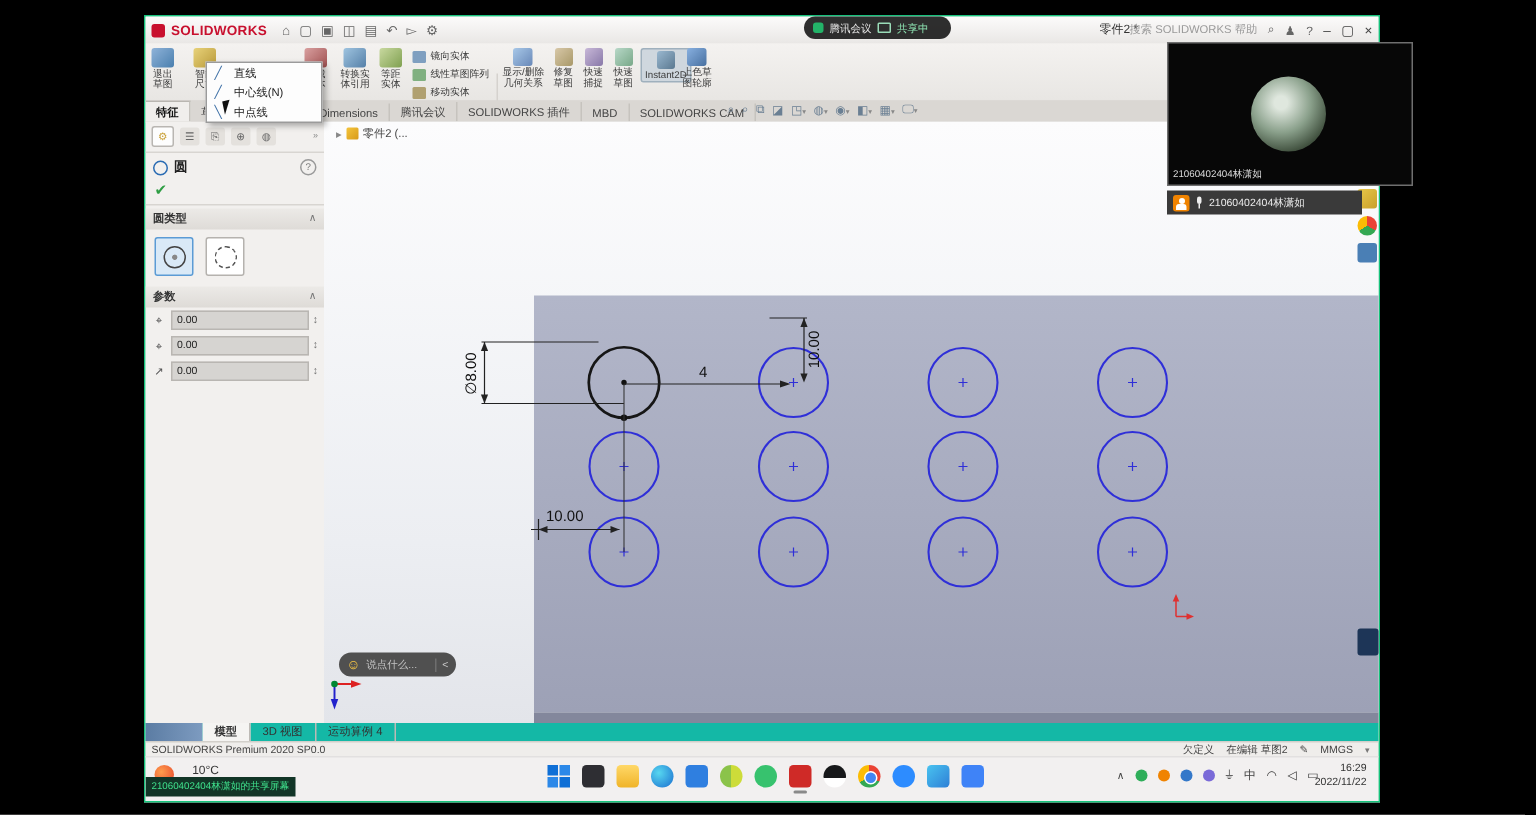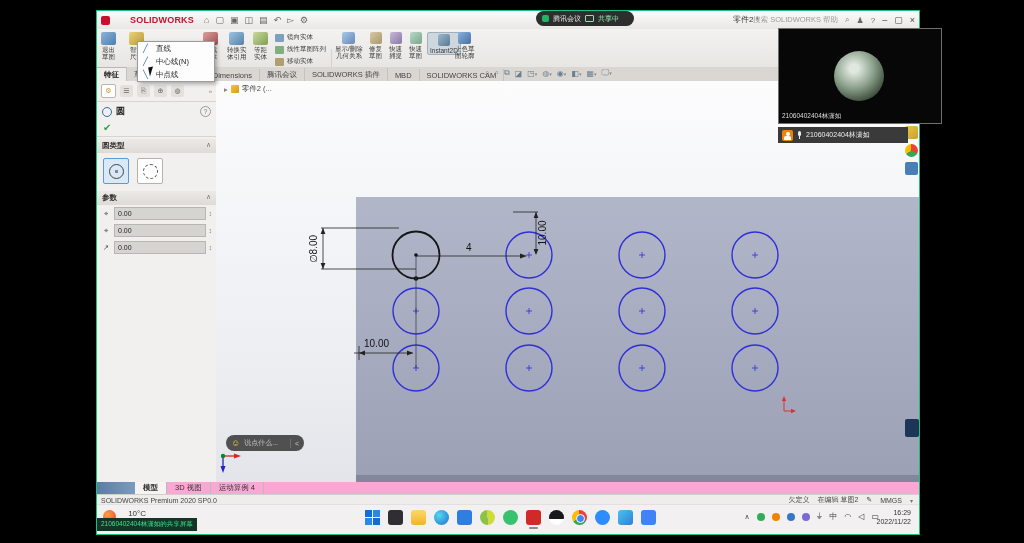--- a/index.html
+++ b/index.html
@@ -6,21 +6,21 @@
   body{width:1024px;height:543px;position:relative;overflow:hidden;
        font-family:"Liberation Sans","DejaVu Sans",sans-serif;
        -webkit-font-smoothing:antialiased;}
   .abs{position:absolute;}
   
   .desktop{left:96px;top:10px;width:824px;height:525px;background:#f0eeec;
            border:1px solid #17c27c;box-sizing:border-box;overflow:hidden;}
   
   .titlebar{left:0;top:0;width:100%;height:18px;background:linear-gradient(#fcfbfb,#e9e7e5);
             display:flex;align-items:center;font-size:8px;color:#555;}
-  .swlogo{display:flex;align-items:center;gap:20px;margin-left:4px;}
+  .swlogo{display:flex;align-items:center;gap:4px;margin-left:4px;}
   .swlogo .mark{width:9px;height:9px;background:#c8102e;border-radius:2px;}
   .swlogo .word{color:#c8102e;font-weight:bold;font-size:9px;letter-spacing:.2px;}
   .qicons{display:flex;gap:6px;margin-left:10px;color:#666;font-size:9px;}
   .qicons span{line-height:18px;}
   .doc-title{position:absolute;left:636px;top:3px;font-size:8px;color:#333;}
   .tb-right{position:absolute;right:4px;top:0;height:18px;display:flex;align-items:center;gap:7px;color:#666;}
   .tb-right .searchtxt{color:#9a9a9a;font-size:7.5px;}
   .winbtn{font-size:9px;color:#444;}
   
   .cm{left:0;top:18px;width:100%;height:38px;background:linear-gradient(#f4f2f0,#e8e6e3);
@@ -76,21 +76,21 @@
   .chatpill .dv{width:1px;height:9px;background:#6e6e6e;margin-left:auto;}
   .chatpill .cb{color:#cfcfcf;font-size:7px;}
   
   .menu{left:40px;top:30px;width:76px;background:#fdfdfd;border:1px solid #9b9b9b;
         box-shadow:2px 2px 4px rgba(0,0,0,.3);z-index:40;}
   .mi{display:flex;align-items:center;gap:5px;height:13px;padding:0 5px;font-size:7.5px;color:#222;}
   .mi .lg{color:#3b6ea5;font-size:8px;width:8px;}
   .cursor{position:absolute;left:52px;top:56px;z-index:41;width:0;height:0;
           border-left:5px solid #111;border-bottom:9px solid transparent;transform:rotate(-12deg);}
   
-  .btabs{left:0;top:471px;width:100%;height:12px;background:#f9a8d4;display:flex;align-items:stretch;font-size:7.5px;color:#333;}
+  .btabs{left:0;top:471px;width:100%;height:12px;background:#14b8a6;display:flex;align-items:stretch;font-size:7.5px;color:#333;}
   .bsplit{width:38px;background:linear-gradient(90deg,#5b7ca3,#7d9bc0);}
   .btab{padding:1px 8px;border-right:1px solid #bdbab5;display:flex;align-items:center;}
   .btab.active{background:#f5f4f2;font-weight:bold;}
   .statusbar{left:0;top:483px;width:100%;height:10px;background:#efedeb;border-top:1px solid #d2cfca;
              display:flex;align-items:center;font-size:7px;color:#444;}
   .st-right{margin-left:auto;display:flex;gap:8px;align-items:center;margin-right:6px;}
   .taskbar{left:0;top:493px;width:100%;height:30px;background:#f2f0f0;border-top:1px solid #e2e0e0;}
   .weather{position:absolute;left:6px;top:4px;display:flex;align-items:center;gap:4px;text-align:right;}
   .wdot{width:13px;height:13px;border-radius:50%;background:radial-gradient(circle at 35% 35%,#ff9d4d,#e6422a);}
   .wtxt{font-size:8px;color:#333;}

